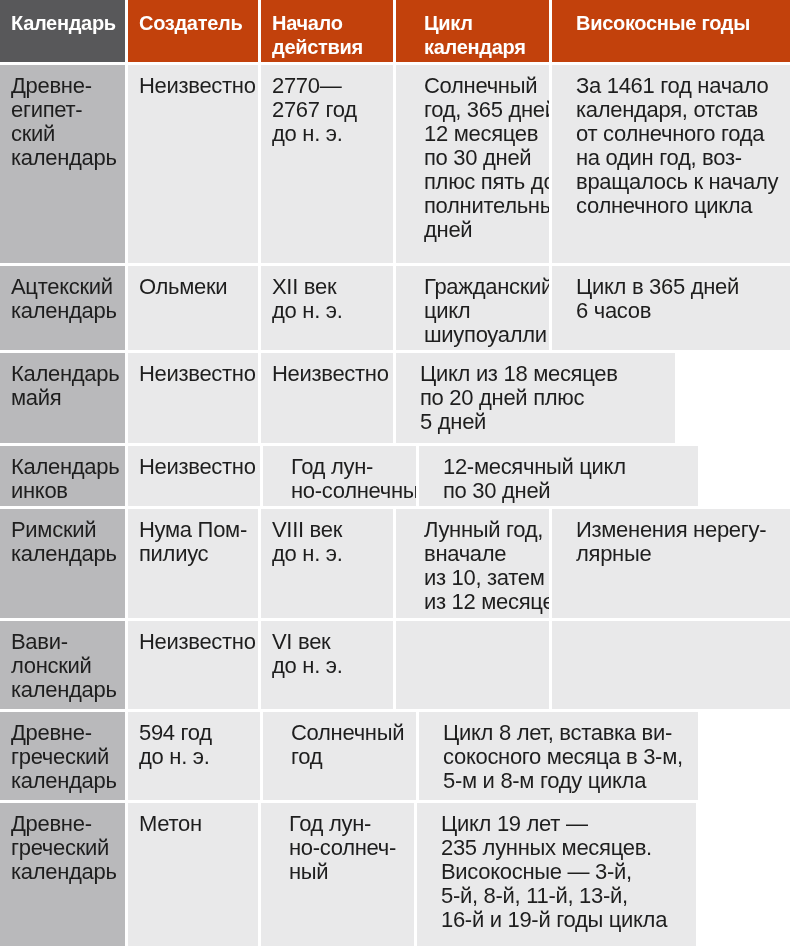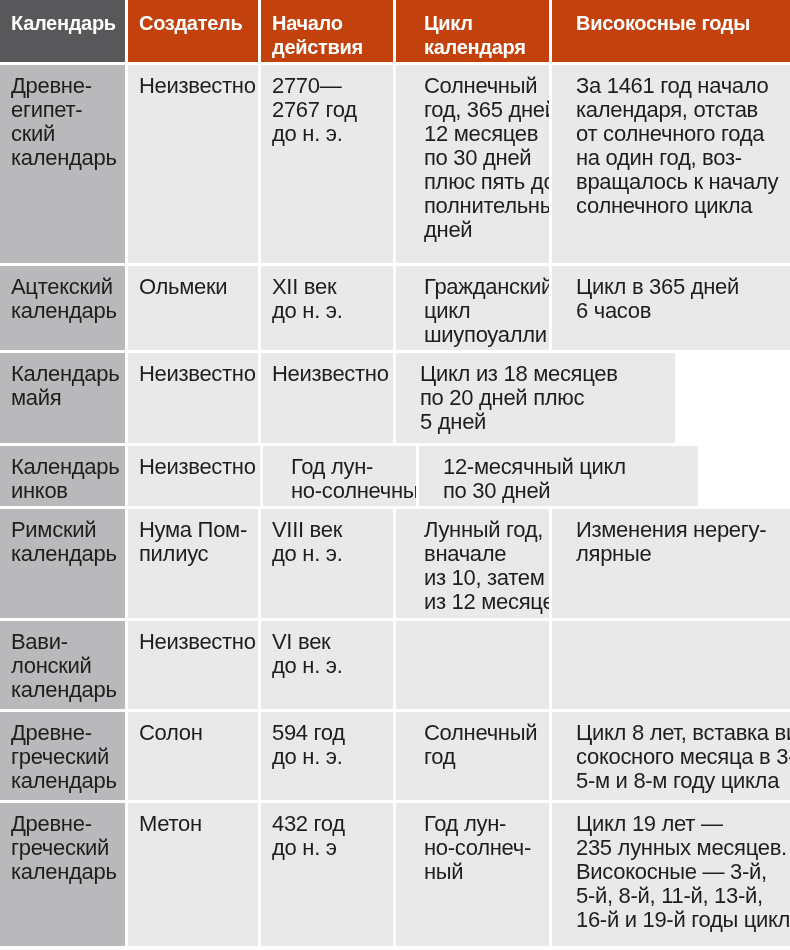--- a/index.html
+++ b/index.html
@@ -158,37 +158,34 @@
     <div class="cell c3">VI век
 до н. э.</div>
     <div class="cell c4"></div>
     <div class="cell c5"></div>
   </div>
 
   <div class="row body-row h7">
     <div class="cell c1">Древне-
 греческий
 календарь</div>
-    <div class="cell c2">Солон</div>
     <div class="cell c3">594 год
 до н. э.</div>
     <div class="cell c4">Солнечный
 год</div>
     <div class="cell c5">Цикл 8 лет, вставка ви-
 сокосного месяца в 3-м,
 5-м и 8-м году цикла</div>
   </div>
 
   <div class="row body-row h8">
     <div class="cell c1">Древне-
 греческий
 календарь</div>
     <div class="cell c2">Метон</div>
-    <div class="cell c3">432 год
-до н. э</div>
     <div class="cell c4">Год лун-
 но-солнеч-
 ный</div>
     <div class="cell c5">Цикл 19 лет —
 235 лунных месяцев.
 Високосные — 3-й,
 5-й, 8-й, 11-й, 13-й,
 16-й и 19-й годы цикла</div>
   </div>
 

